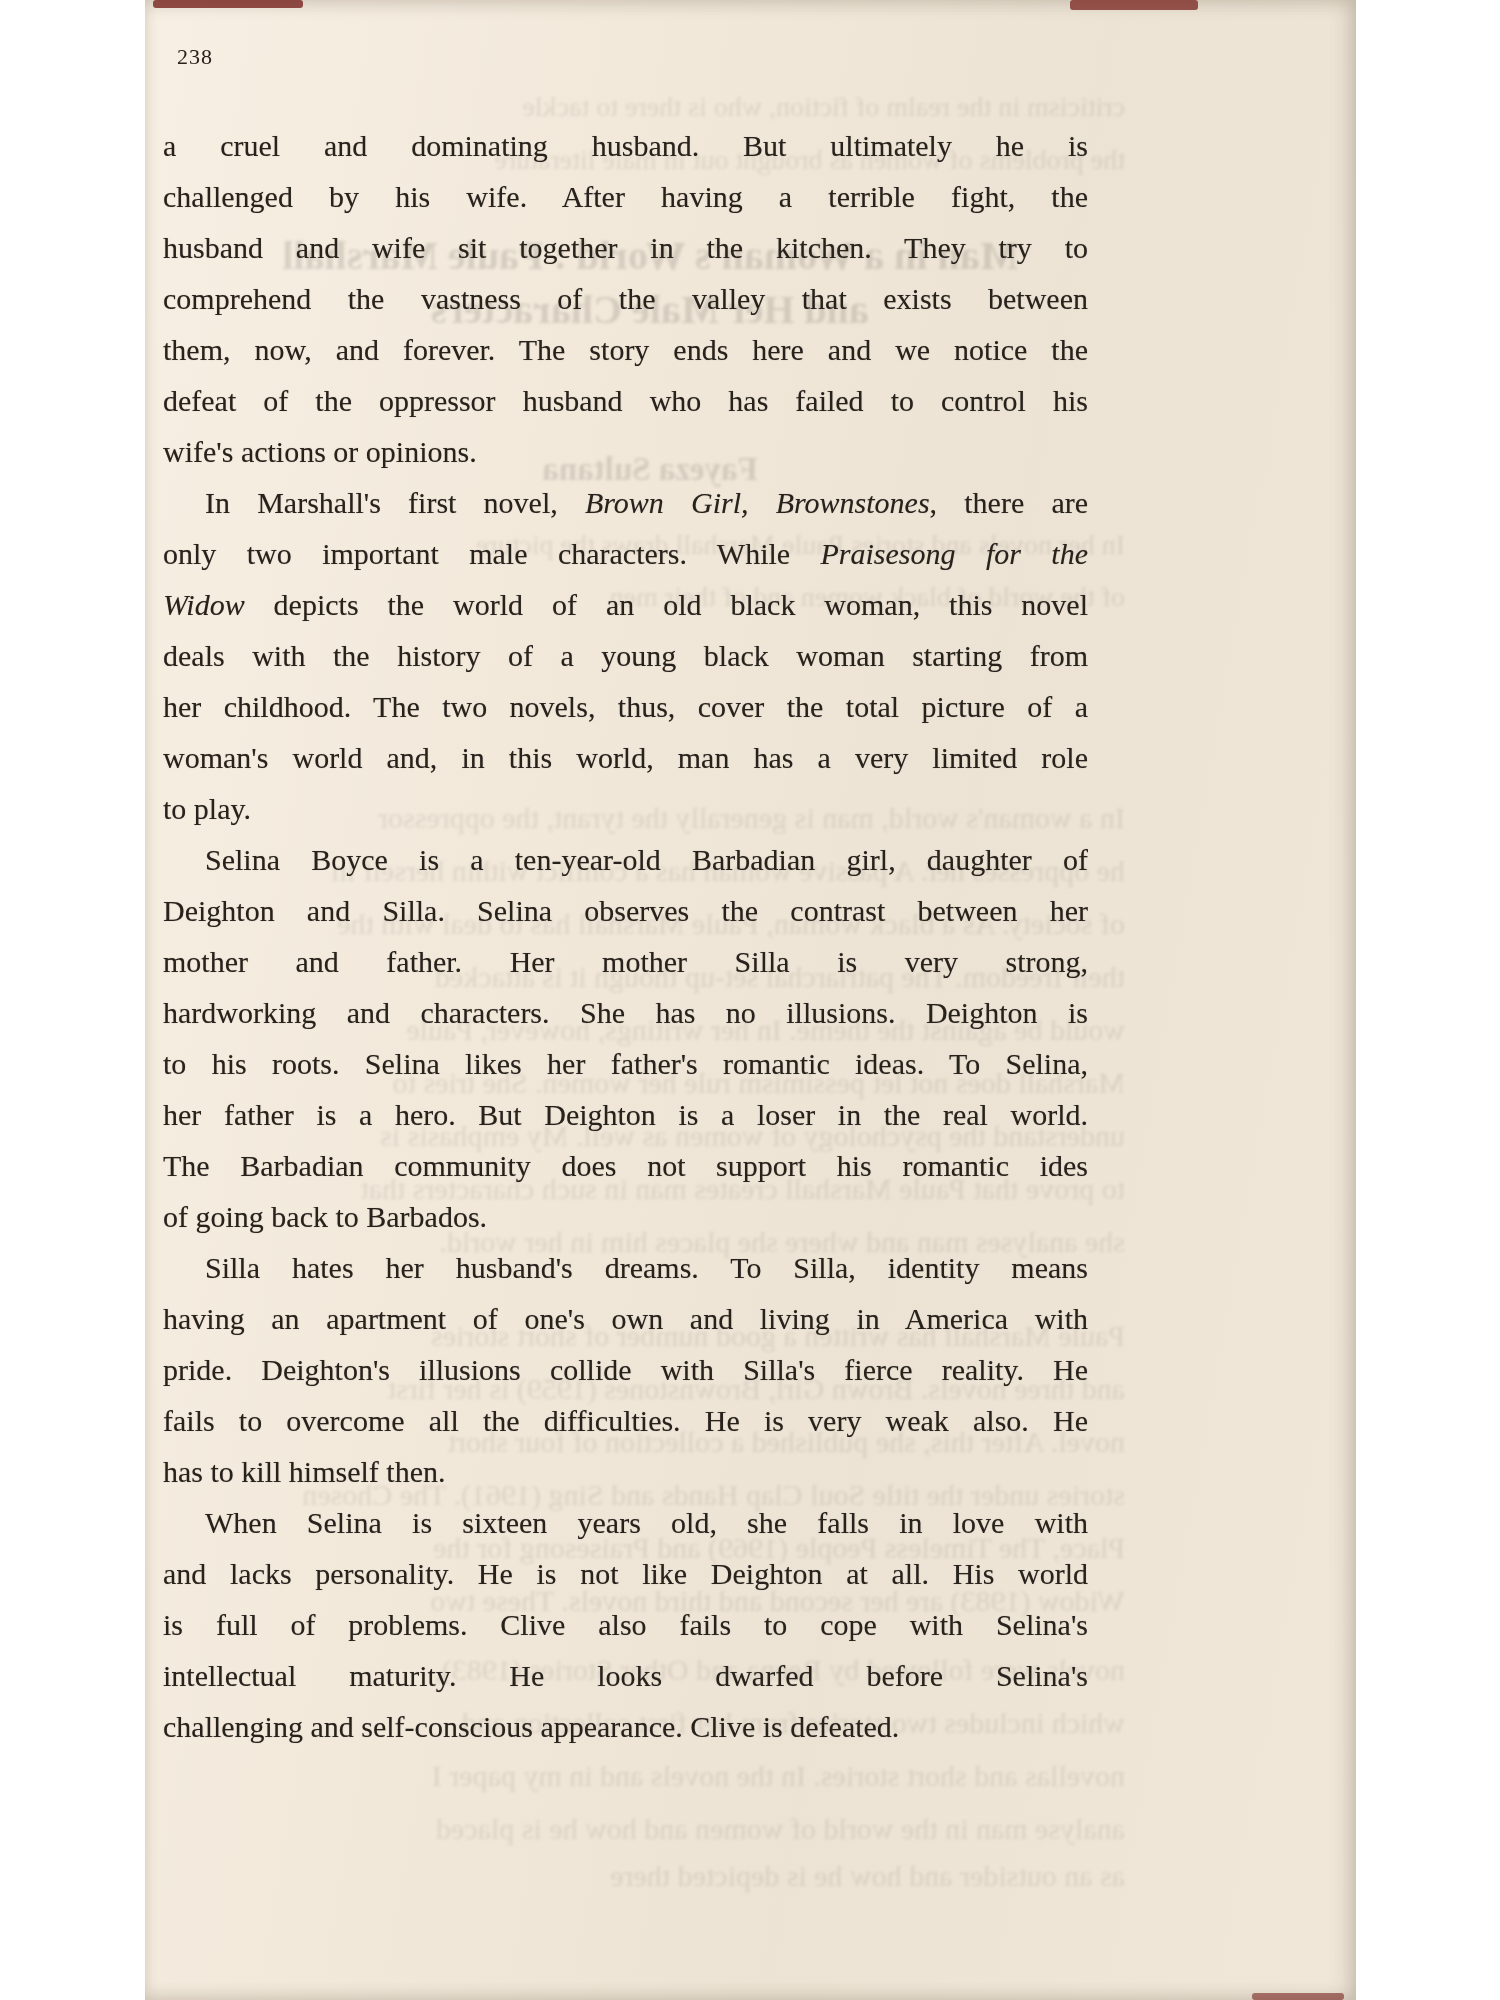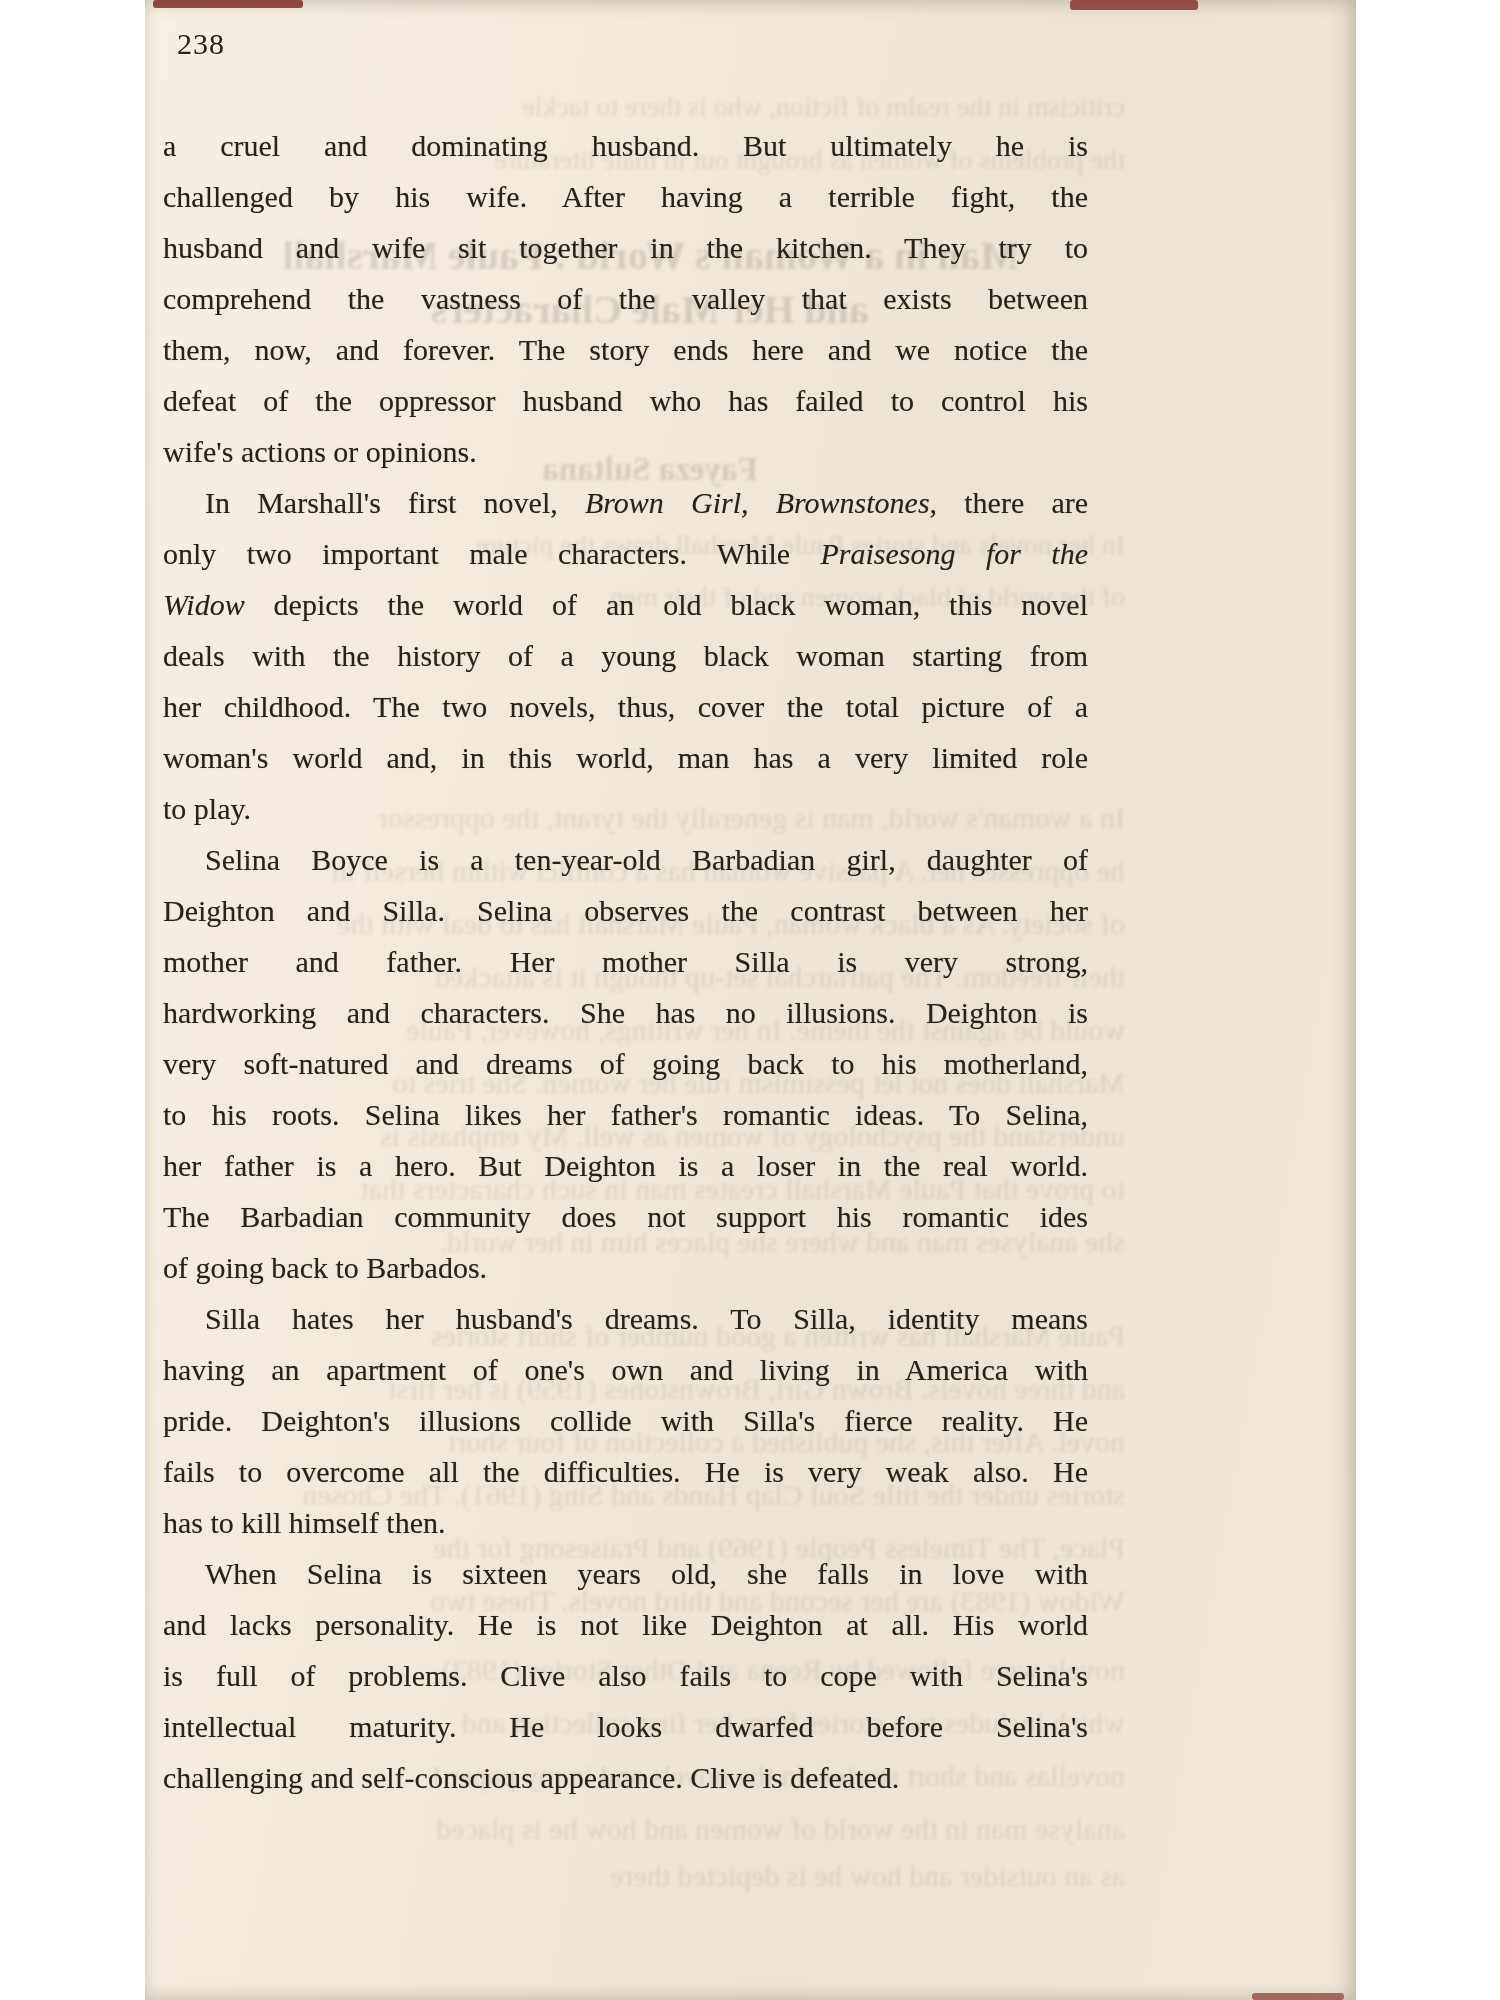--- a/index.html
+++ b/index.html
@@ -18,21 +18,21 @@
   .a3{bottom:0;right:12px;width:92px;height:7px;opacity:.6;}
   
   .ghost-layer{position:absolute;left:0;top:0;width:100%;height:100%;pointer-events:none;}
   .ghost{position:absolute;left:30px;width:950px;transform:scaleX(-1);
          color:#564b41;opacity:.13;filter:blur(1.4px);
          font-size:30px;line-height:1.2;white-space:nowrap;overflow:hidden;}
   .ghost.b{font-weight:bold;opacity:.17;color:#4a4038;}
   .ghost.c{text-align:center;}
   
   .content{position:absolute;left:18px;top:0;width:925px;height:2000px;color:#28221d;}
-  .header{position:absolute;top:27px;left:0;width:100%;height:40px;font-size:30px;}
+  .header{position:absolute;top:44px;left:0;width:100%;height:40px;font-size:22px;}
   .pagenum{position:absolute;left:14px;top:0;letter-spacing:1px;}
   .running{position:absolute;left:160px;right:0;text-align:center;font-weight:bold;}
   .bodytext{position:absolute;top:120px;left:0;width:925px;
             font-size:30px;line-height:51px;
             text-shadow:0 0 1px rgba(60,48,38,.35);}
   .line{height:51px;overflow:hidden;text-align:justify;text-align-last:justify;}
   .line.last{text-align-last:left;}
   .line.first-indent{text-indent:42px;}
 </style>
 </head>
@@ -96,21 +96,20 @@
             <div class="line">deals with the history of a young black woman starting from</div>
             <div class="line">her childhood. The two novels, thus, cover the total picture of a</div>
             <div class="line">woman's world and, in this world, man has a very limited role</div>
             <div class="line last">to play.</div>
           </div>
           <div>
             <div class="line first-indent">Selina Boyce is a ten-year-old Barbadian girl, daughter of</div>
             <div class="line">Deighton and Silla. Selina observes the contrast between her</div>
             <div class="line">mother and father. Her mother Silla is very strong,</div>
             <div class="line">hardworking and characters. She has no illusions. Deighton is</div>
-            <div class="line">very soft-natured and dreams of going back to his motherland,</div>
             <div class="line">to his roots. Selina likes her father's romantic ideas. To Selina,</div>
             <div class="line">her father is a hero. But Deighton is a loser in the real world.</div>
             <div class="line">The Barbadian community does not support his romantic ides</div>
             <div class="line last">of going back to Barbados.</div>
           </div>
           <div>
             <div class="line first-indent">Silla hates her husband's dreams. To Silla, identity means</div>
             <div class="line">having an apartment of one's own and living in America with</div>
             <div class="line">pride. Deighton's illusions collide with Silla's fierce reality. He</div>
             <div class="line">fails to overcome all the difficulties. He is very weak also. He</div>

